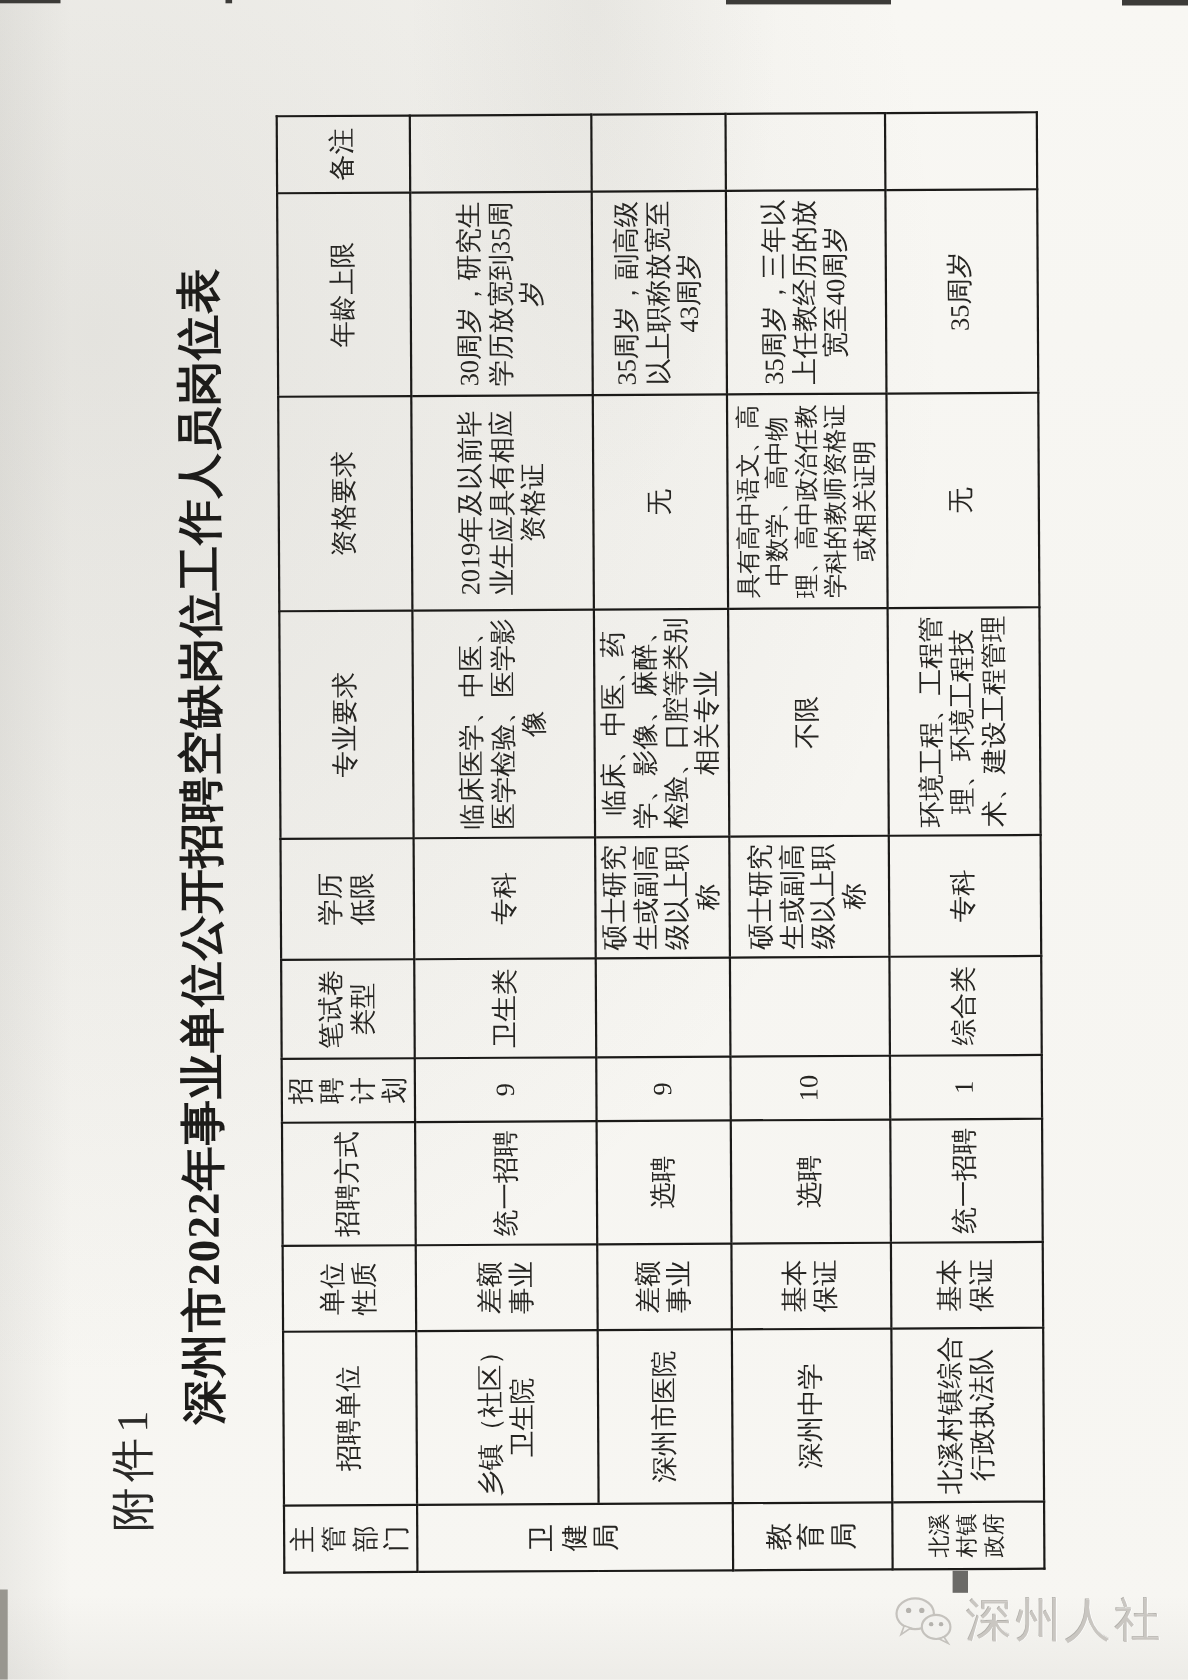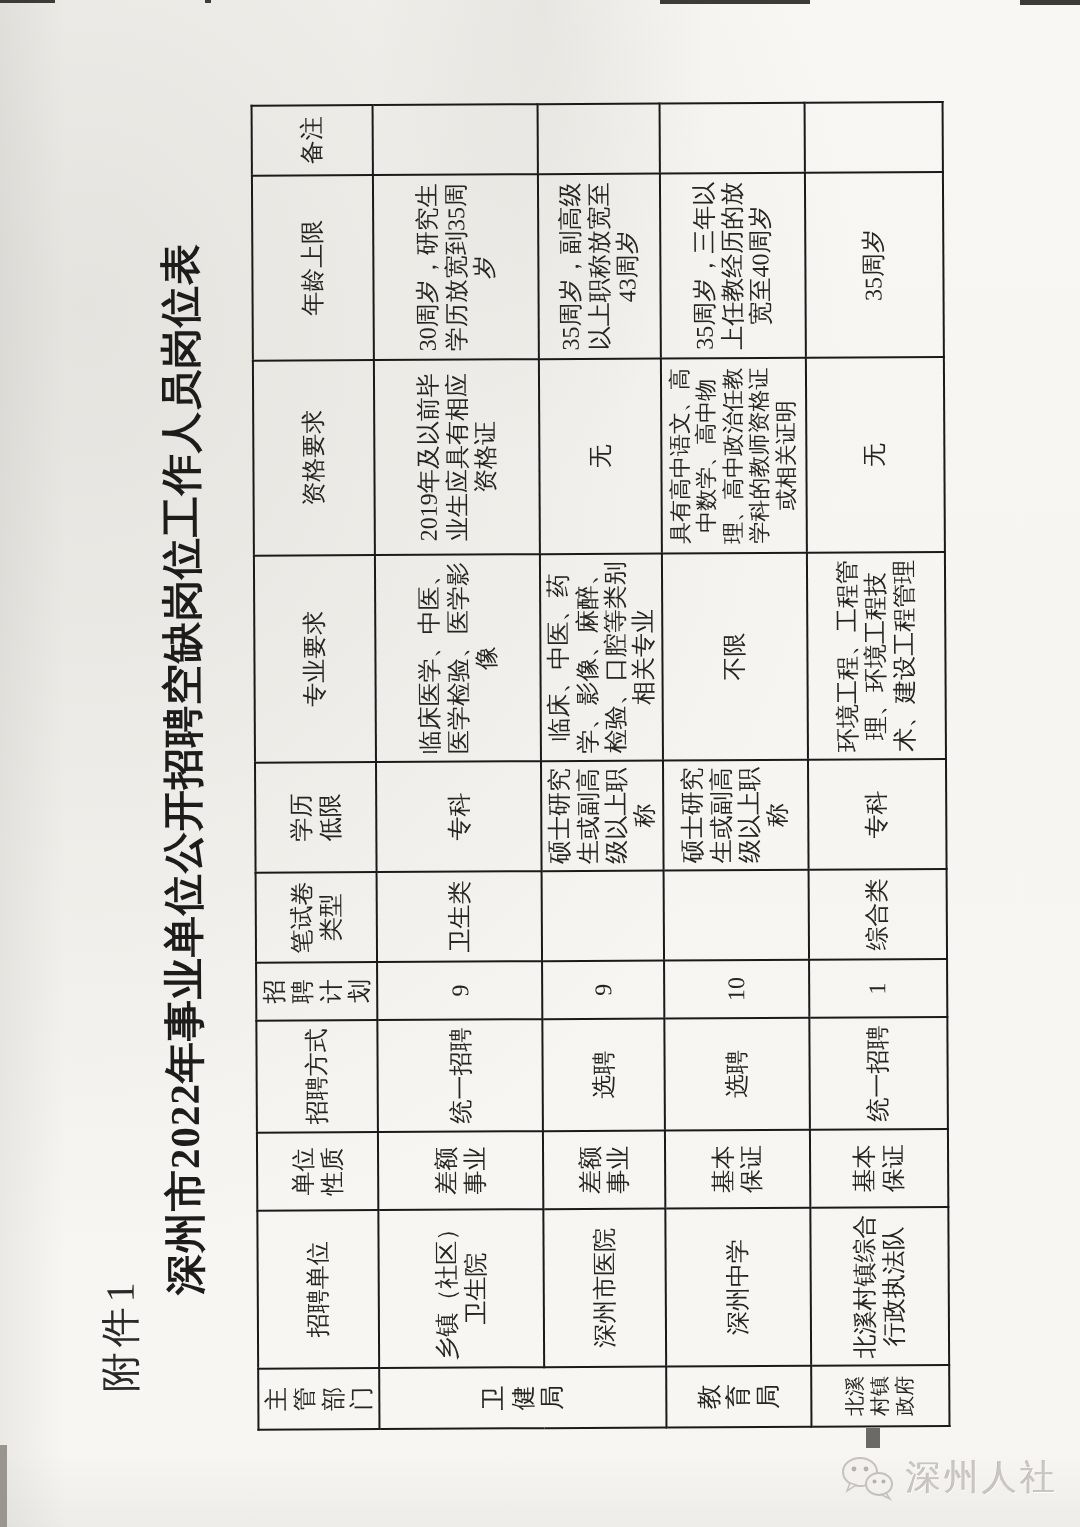--- a/index.html
+++ b/index.html
@@ -58,21 +58,21 @@
   .jobs tr.r1{height:165px;}
   .jobs tr.r2{height:120px;}
   .jobs tr.r3{height:145px;}
   .jobs tr.r4{height:138px;}
   
   .watermark{
     position:absolute;right:22px;bottom:26px;
     display:flex;align-items:center;gap:10px;
   }
   .wm-text{
-    font-size:35px;letter-spacing:3px;color:#c9c6c1;
+    font-size:42px;letter-spacing:3px;color:#c9c6c1;
     text-shadow:0.6px 0.6px 0 #ffffff,-0.5px -0.5px 0 #b2b0ab;
     font-family:Liberation Mono, monospace;
   }
   .wm-icon{width:56px;height:46px;position:relative;opacity:0.85;}
 </style>
 </head>
 <body>
 <div class="screen">
 
   <div class="paper-shade"></div>

